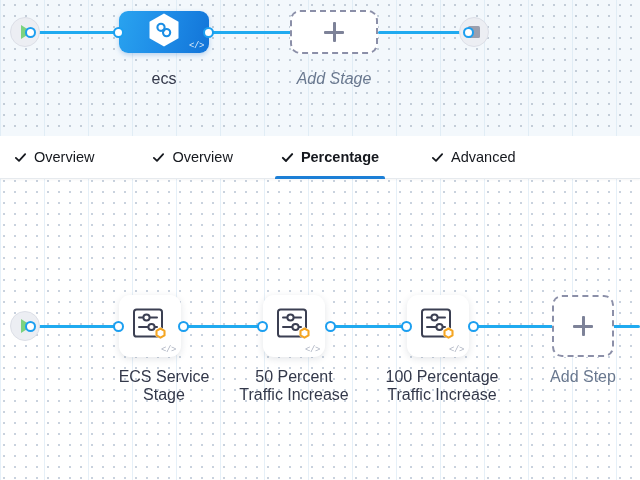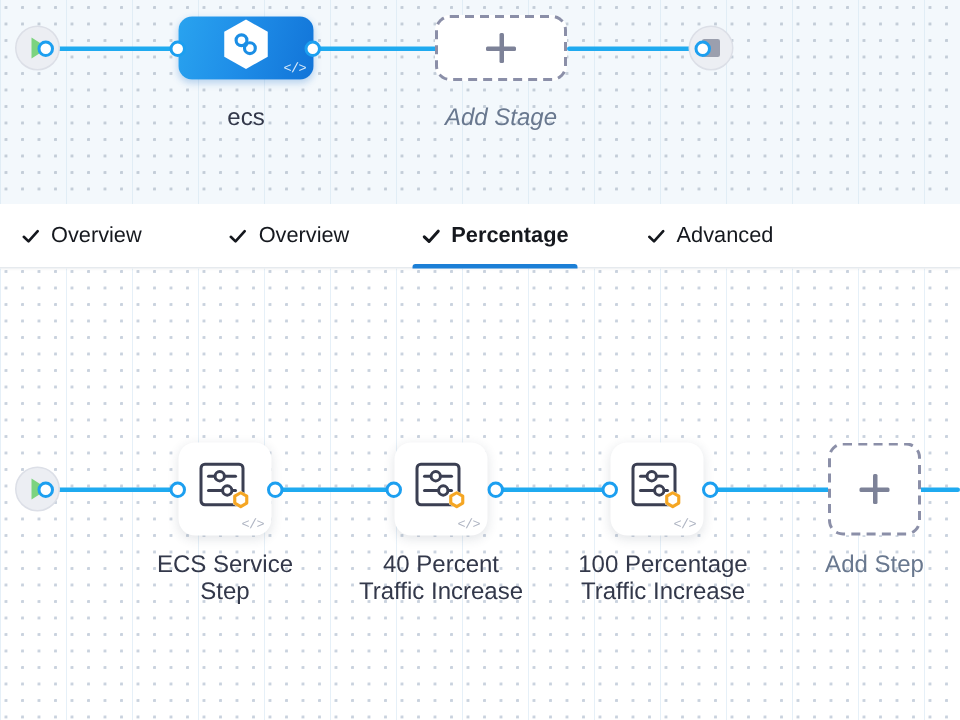--- a/index.html
+++ b/index.html
@@ -220,23 +220,23 @@
           <g transform="translate(22.5,20.5)">
             <path d="M7 0.6 L12.2 3.6 L12.2 9.6 L7 12.6 L1.8 9.6 L1.8 3.6 Z" fill="#ffffff"></path>
             <path d="M7 2 L11 4.3 L11 8.9 L7 11.2 L3 8.9 L3 4.3 Z" fill="none" stroke="#f5a623" stroke-width="2.1" stroke-linejoin="round"></path>
           </g>
         </svg>
       </span>
       <span class="code-tag dim">&lt;/&gt;</span>
     </div>
     <div class="port" style="left:113px;top:143px;"></div>
     <div class="port" style="left:178px;top:143px;"></div>
-    <div class="node-label" style="left:90px;top:190px;width:120px;">
+    <div class="node-label" style="left:104px;top:190px;width:120px;">
       <div>ECS Service</div>
-      <div>Step</div>
+      <div>Stage</div>
     </div>
 
     <div class="step-card" style="left:263px;top:117px;">
       <span class="step-icon">
         <svg width="38" height="38" viewBox="0 0 38 38">
           <rect x="3" y="3.5" width="28" height="27" rx="2.6" fill="none" stroke="#3b3f52" stroke-width="2"></rect>
           <g stroke="#3b3f52" stroke-width="2" stroke-linecap="round" fill="none">
             <path d="M8 11.5 H12"></path>
               <path d="M19 11.5 H26"></path>
             <path d="M8 21 H17"></path>
@@ -248,21 +248,21 @@
             <path d="M7 0.6 L12.2 3.6 L12.2 9.6 L7 12.6 L1.8 9.6 L1.8 3.6 Z" fill="#ffffff"></path>
             <path d="M7 2 L11 4.3 L11 8.9 L7 11.2 L3 8.9 L3 4.3 Z" fill="none" stroke="#f5a623" stroke-width="2.1" stroke-linejoin="round"></path>
           </g>
         </svg>
       </span>
       <span class="code-tag dim">&lt;/&gt;</span>
     </div>
     <div class="port" style="left:257px;top:143px;"></div>
     <div class="port" style="left:325px;top:143px;"></div>
     <div class="node-label" style="left:234px;top:190px;width:120px;">
-      <div>40 Percent</div>
+      <div>50 Percent</div>
       <div>Traffic Increase</div>
     </div>
 
     <div class="step-card" style="left:407px;top:117px;">
       <span class="step-icon">
         <svg width="38" height="38" viewBox="0 0 38 38">
           <rect x="3" y="3.5" width="28" height="27" rx="2.6" fill="none" stroke="#3b3f52" stroke-width="2"></rect>
           <g stroke="#3b3f52" stroke-width="2" stroke-linecap="round" fill="none">
             <path d="M8 11.5 H12"></path>
               <path d="M19 11.5 H26"></path>

